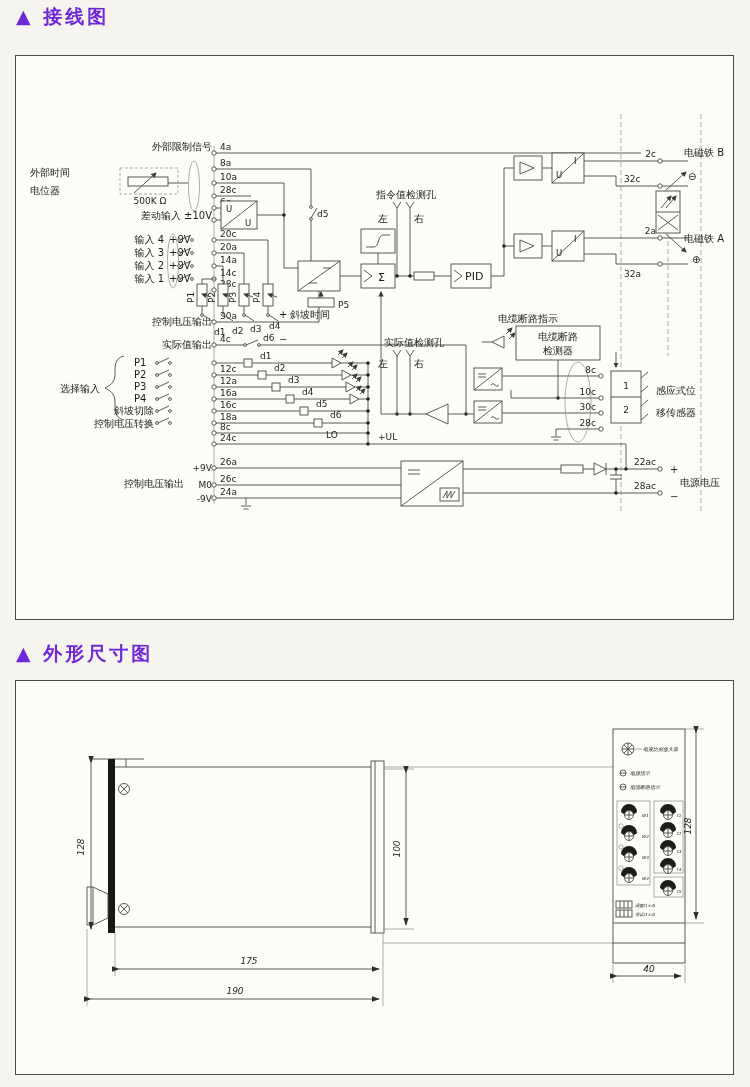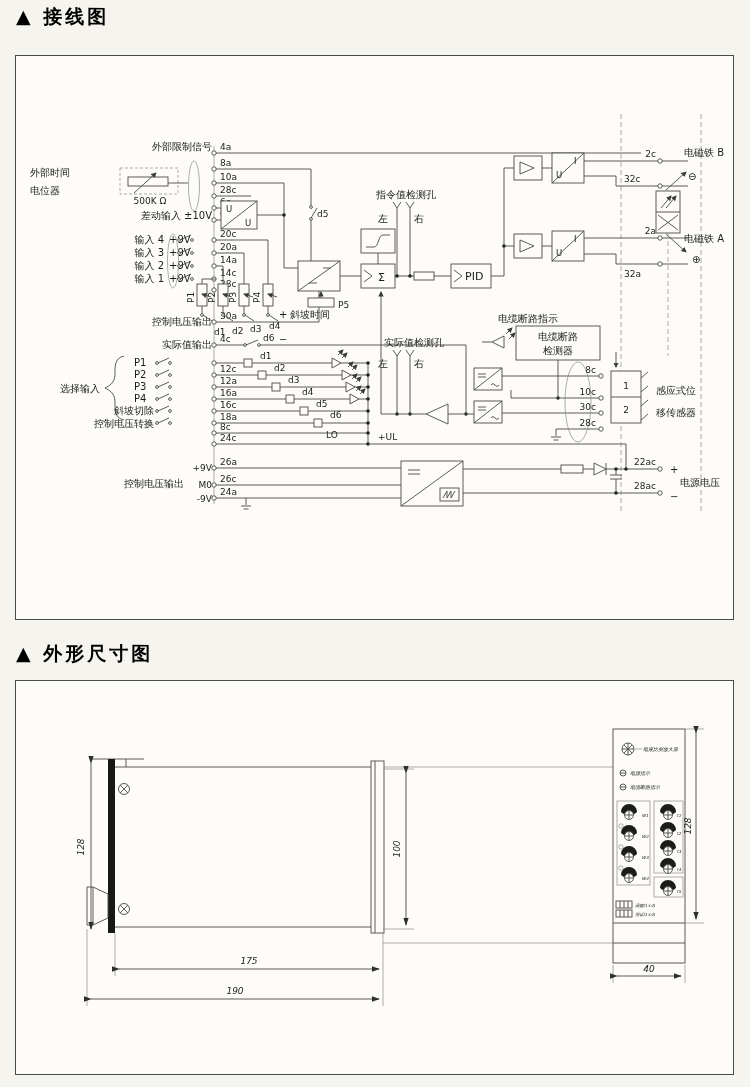--- a/index.html
+++ b/index.html
@@ -5,21 +5,21 @@
   html,body{margin:0;padding:0;}
   body{
     width:750px;height:1087px;
     background:#f6f4ef;
     font-family:"DejaVu Sans","Liberation Sans",sans-serif;
     position:relative;overflow:hidden;color:#161616;
   }
   .page{position:absolute;inset:0;}
   .sec-title{
     position:absolute;left:16px;
-    font-size:19px;font-weight:bold;color:#000000;
+    font-size:19px;font-weight:bold;color:#6d28d9;
     letter-spacing:3px;white-space:nowrap;
   }
   #title-wiring{top:4px;}
   #title-dims{top:641px;}
   .frame{
     position:absolute;left:15px;width:719px;
     border:1.4px solid #4a4a48;background:#fdfcf9;
     box-sizing:border-box;
   }
   #frame-wiring{top:55px;height:565px;}

